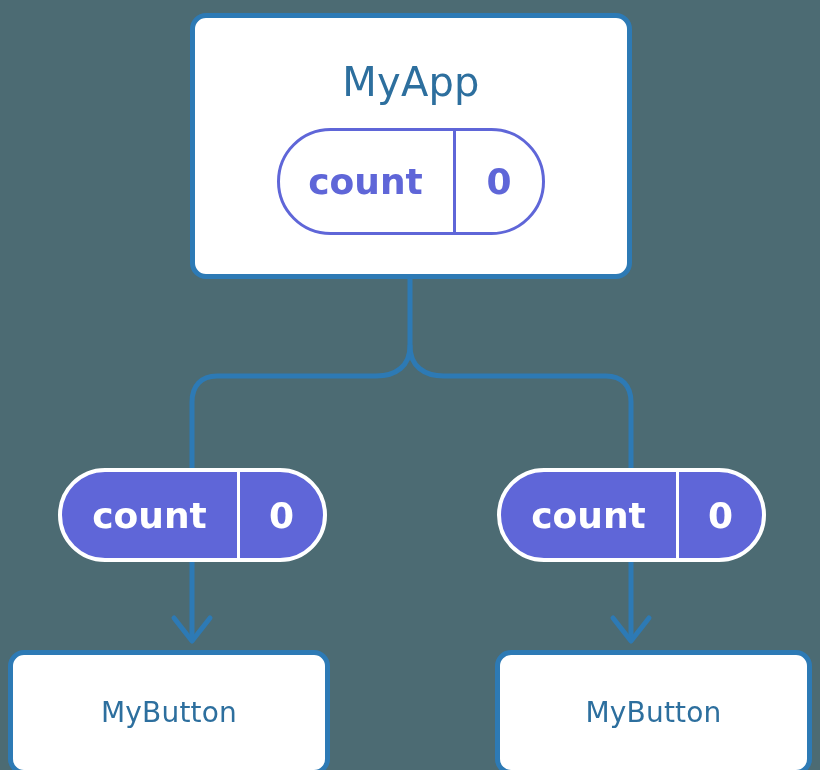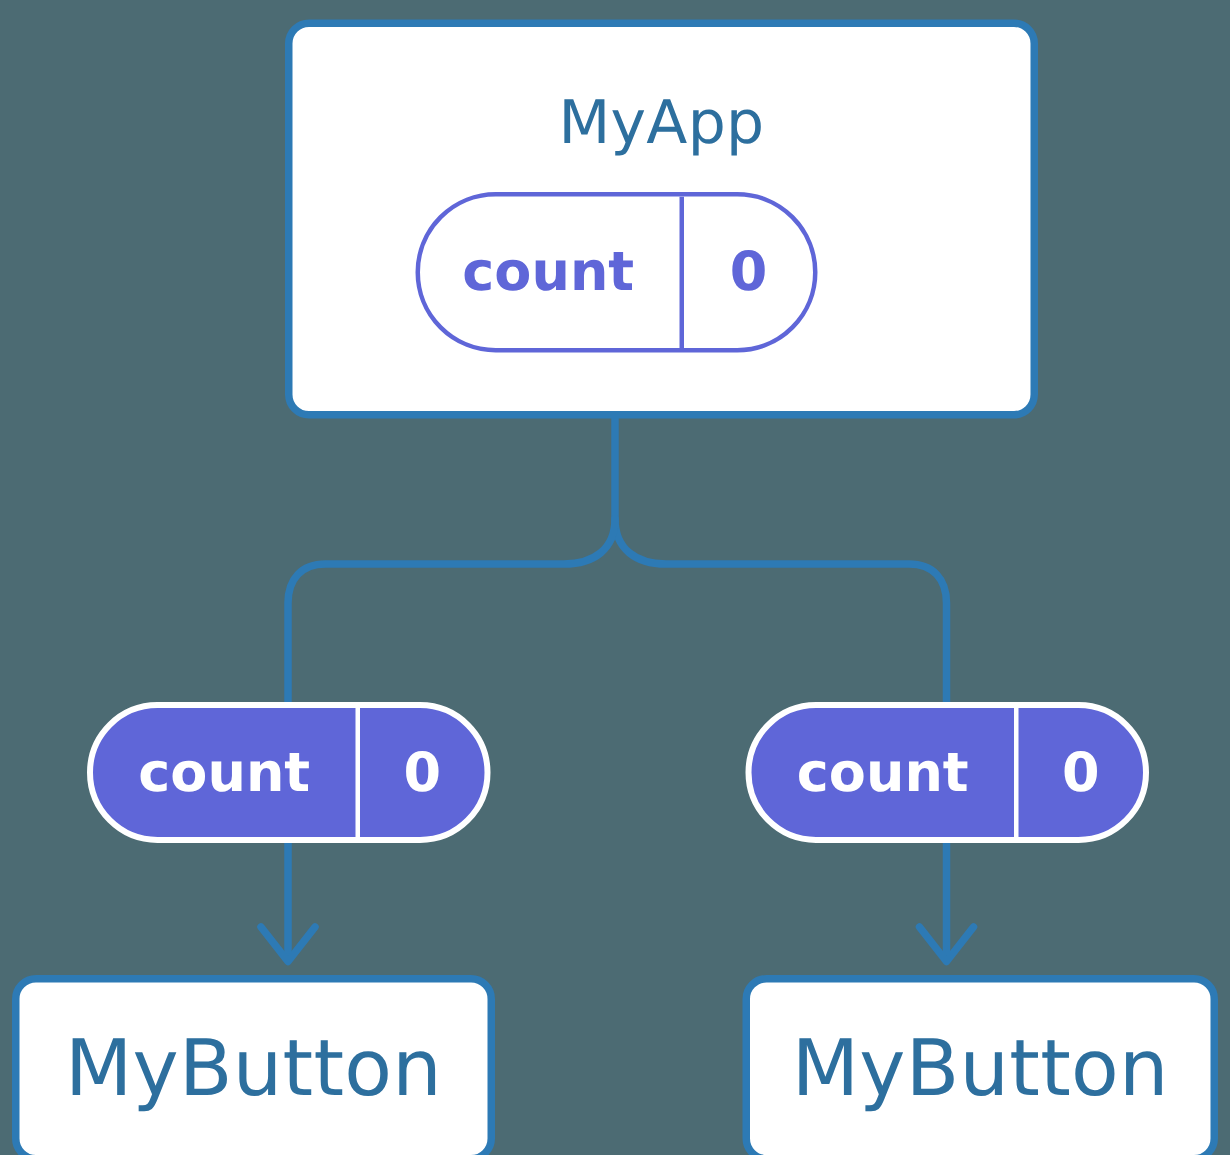--- a/index.html
+++ b/index.html
@@ -41,39 +41,39 @@
     font-size: 38px;
     font-weight: 400;
     letter-spacing: 0.2px;
     text-align: center;
     white-space: nowrap;
   }
 
   #app-box {
     left: 190px;
     top: 13px;
-    width: 502px;
+    width: 442px;
     height: 266px;
   }
   #app-box .comp-title {
     margin-top: 41px;
     font-size: 40px;
   }
 
   .btn-box {
     position: absolute;
     height: 125px;
     top: 650px;
     display: flex;
     align-items: center;
     justify-content: center;
   }
   #btn-box-left  { left: 8px;   width: 322px; }
   #btn-box-right { left: 495px; width: 317px; }
-  .btn-box .comp-title { font-size: 52px; }
+  .btn-box .comp-title { font-size: 28px; }
 
   
   .pill {
     position: absolute;
     display: flex;
     align-items: stretch;
     box-sizing: border-box;
     border-radius: 999px;
     overflow: hidden;
   }

